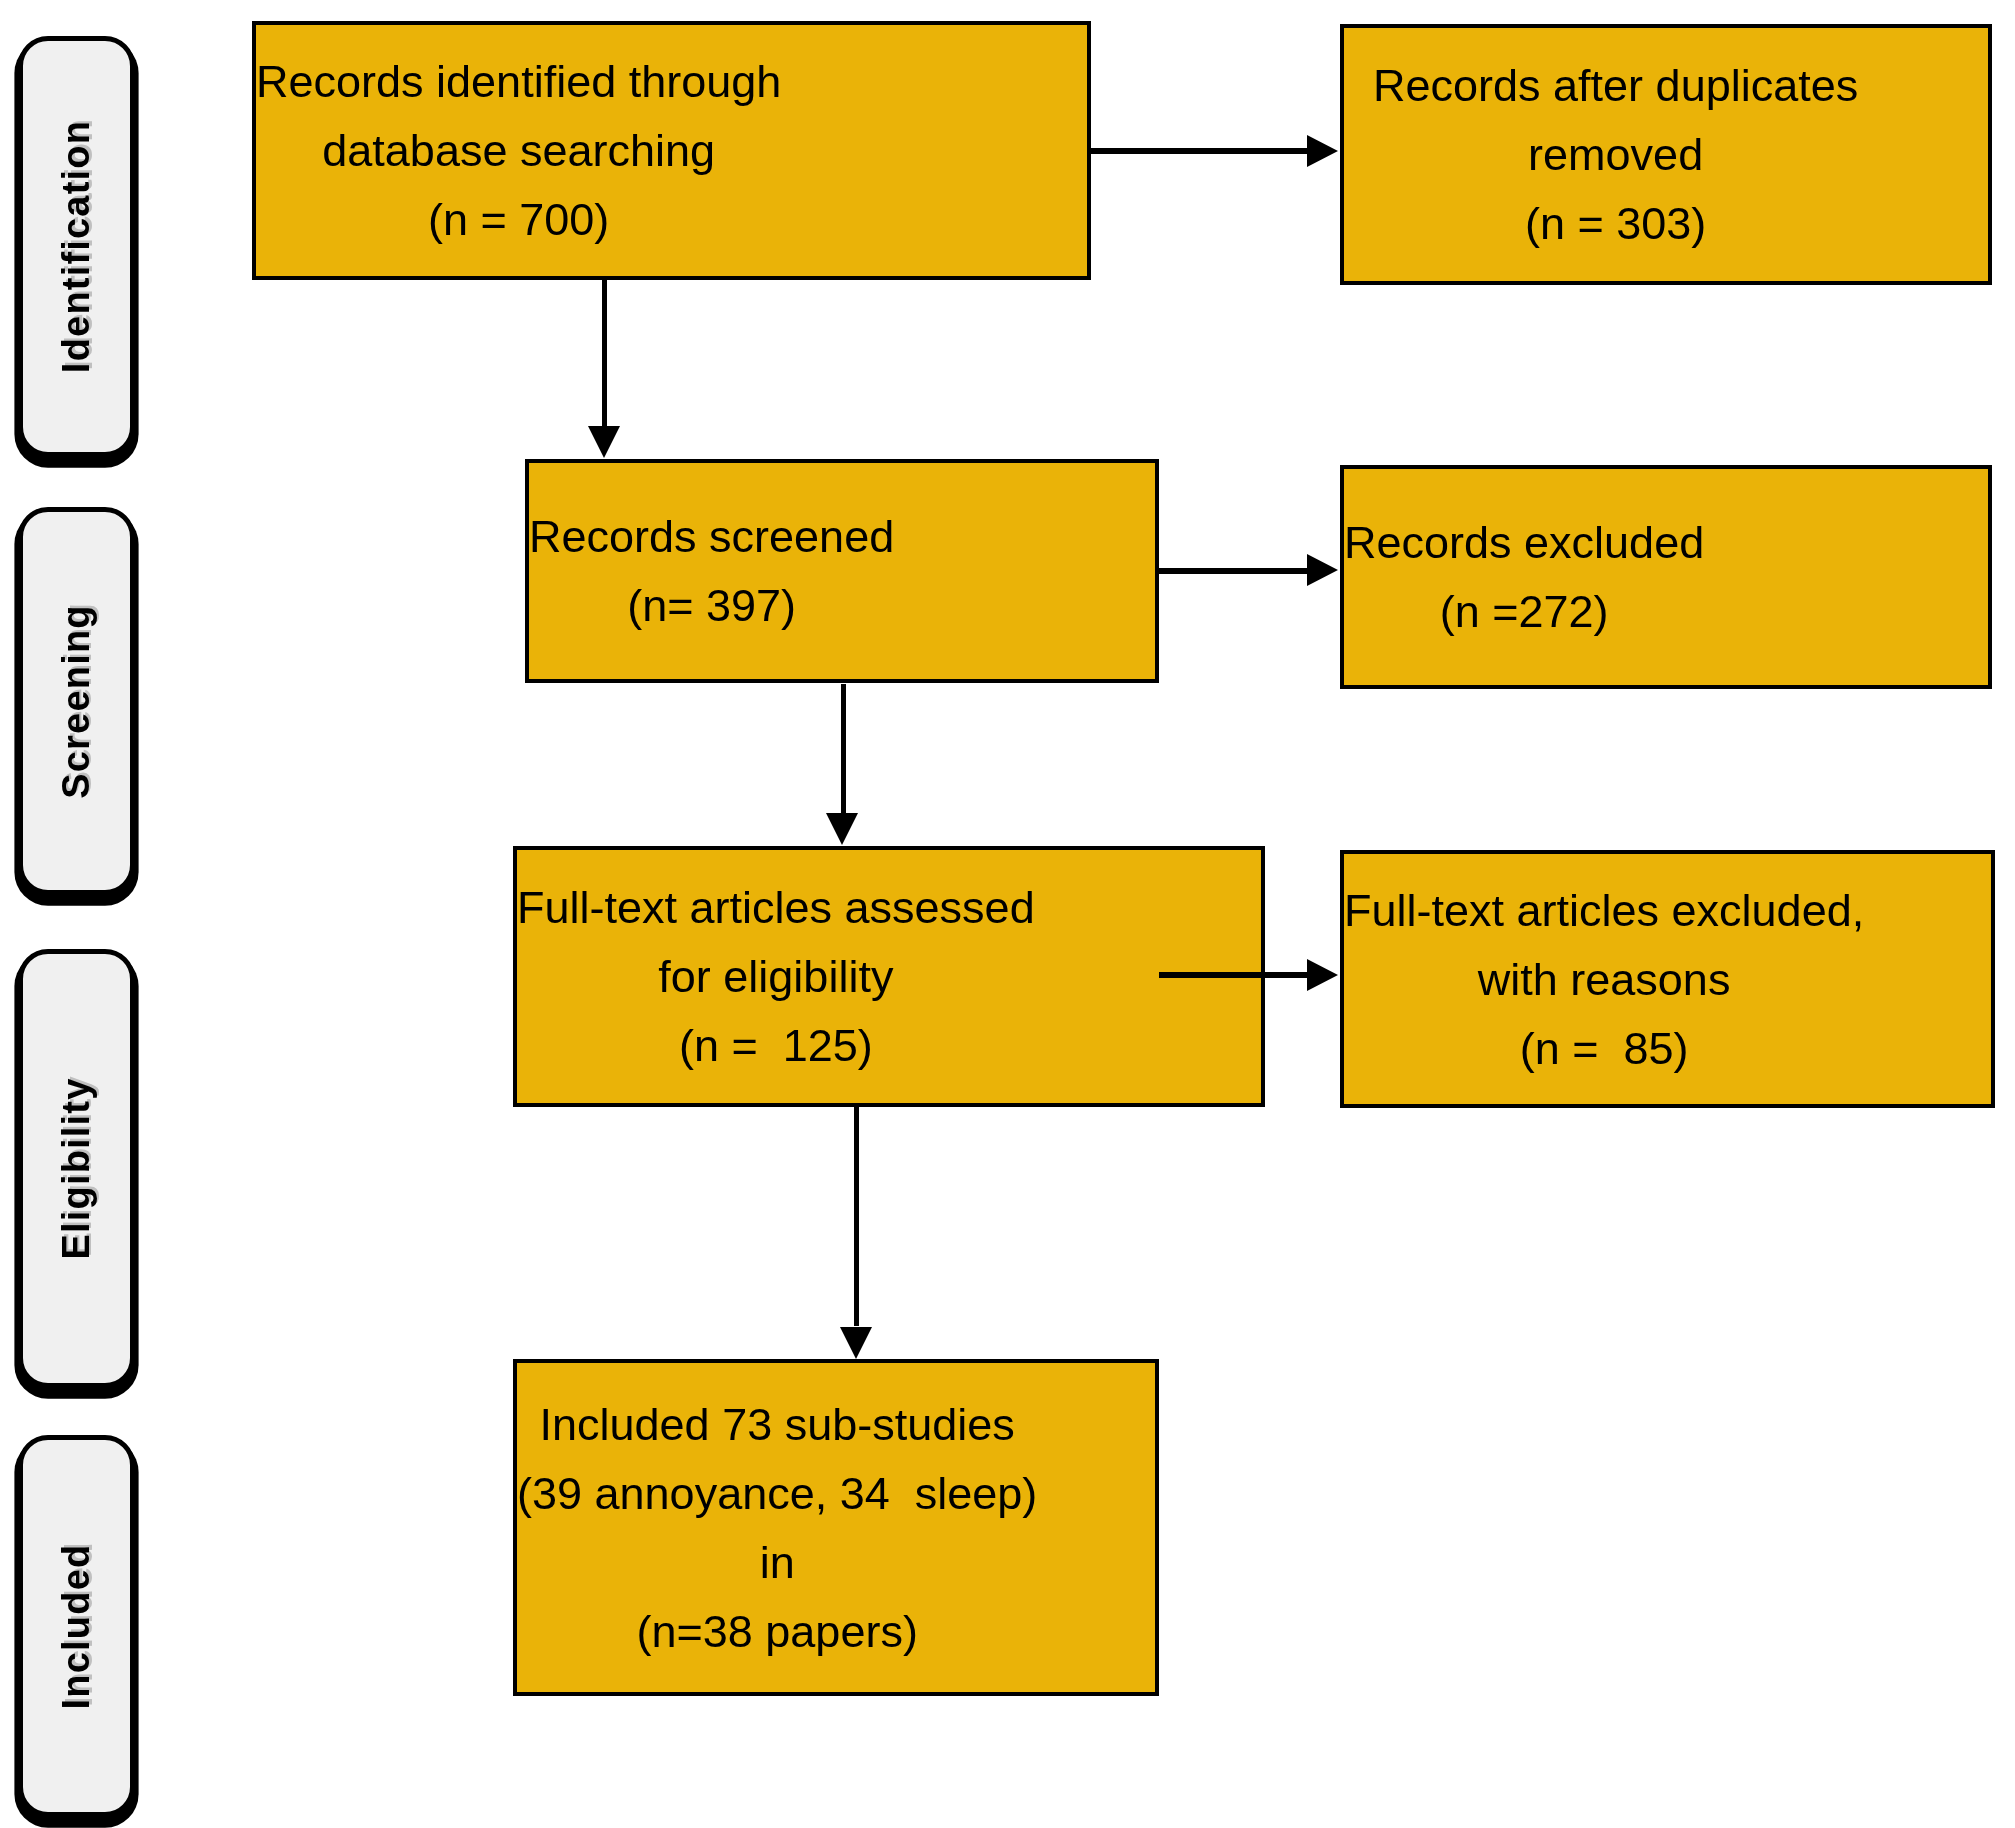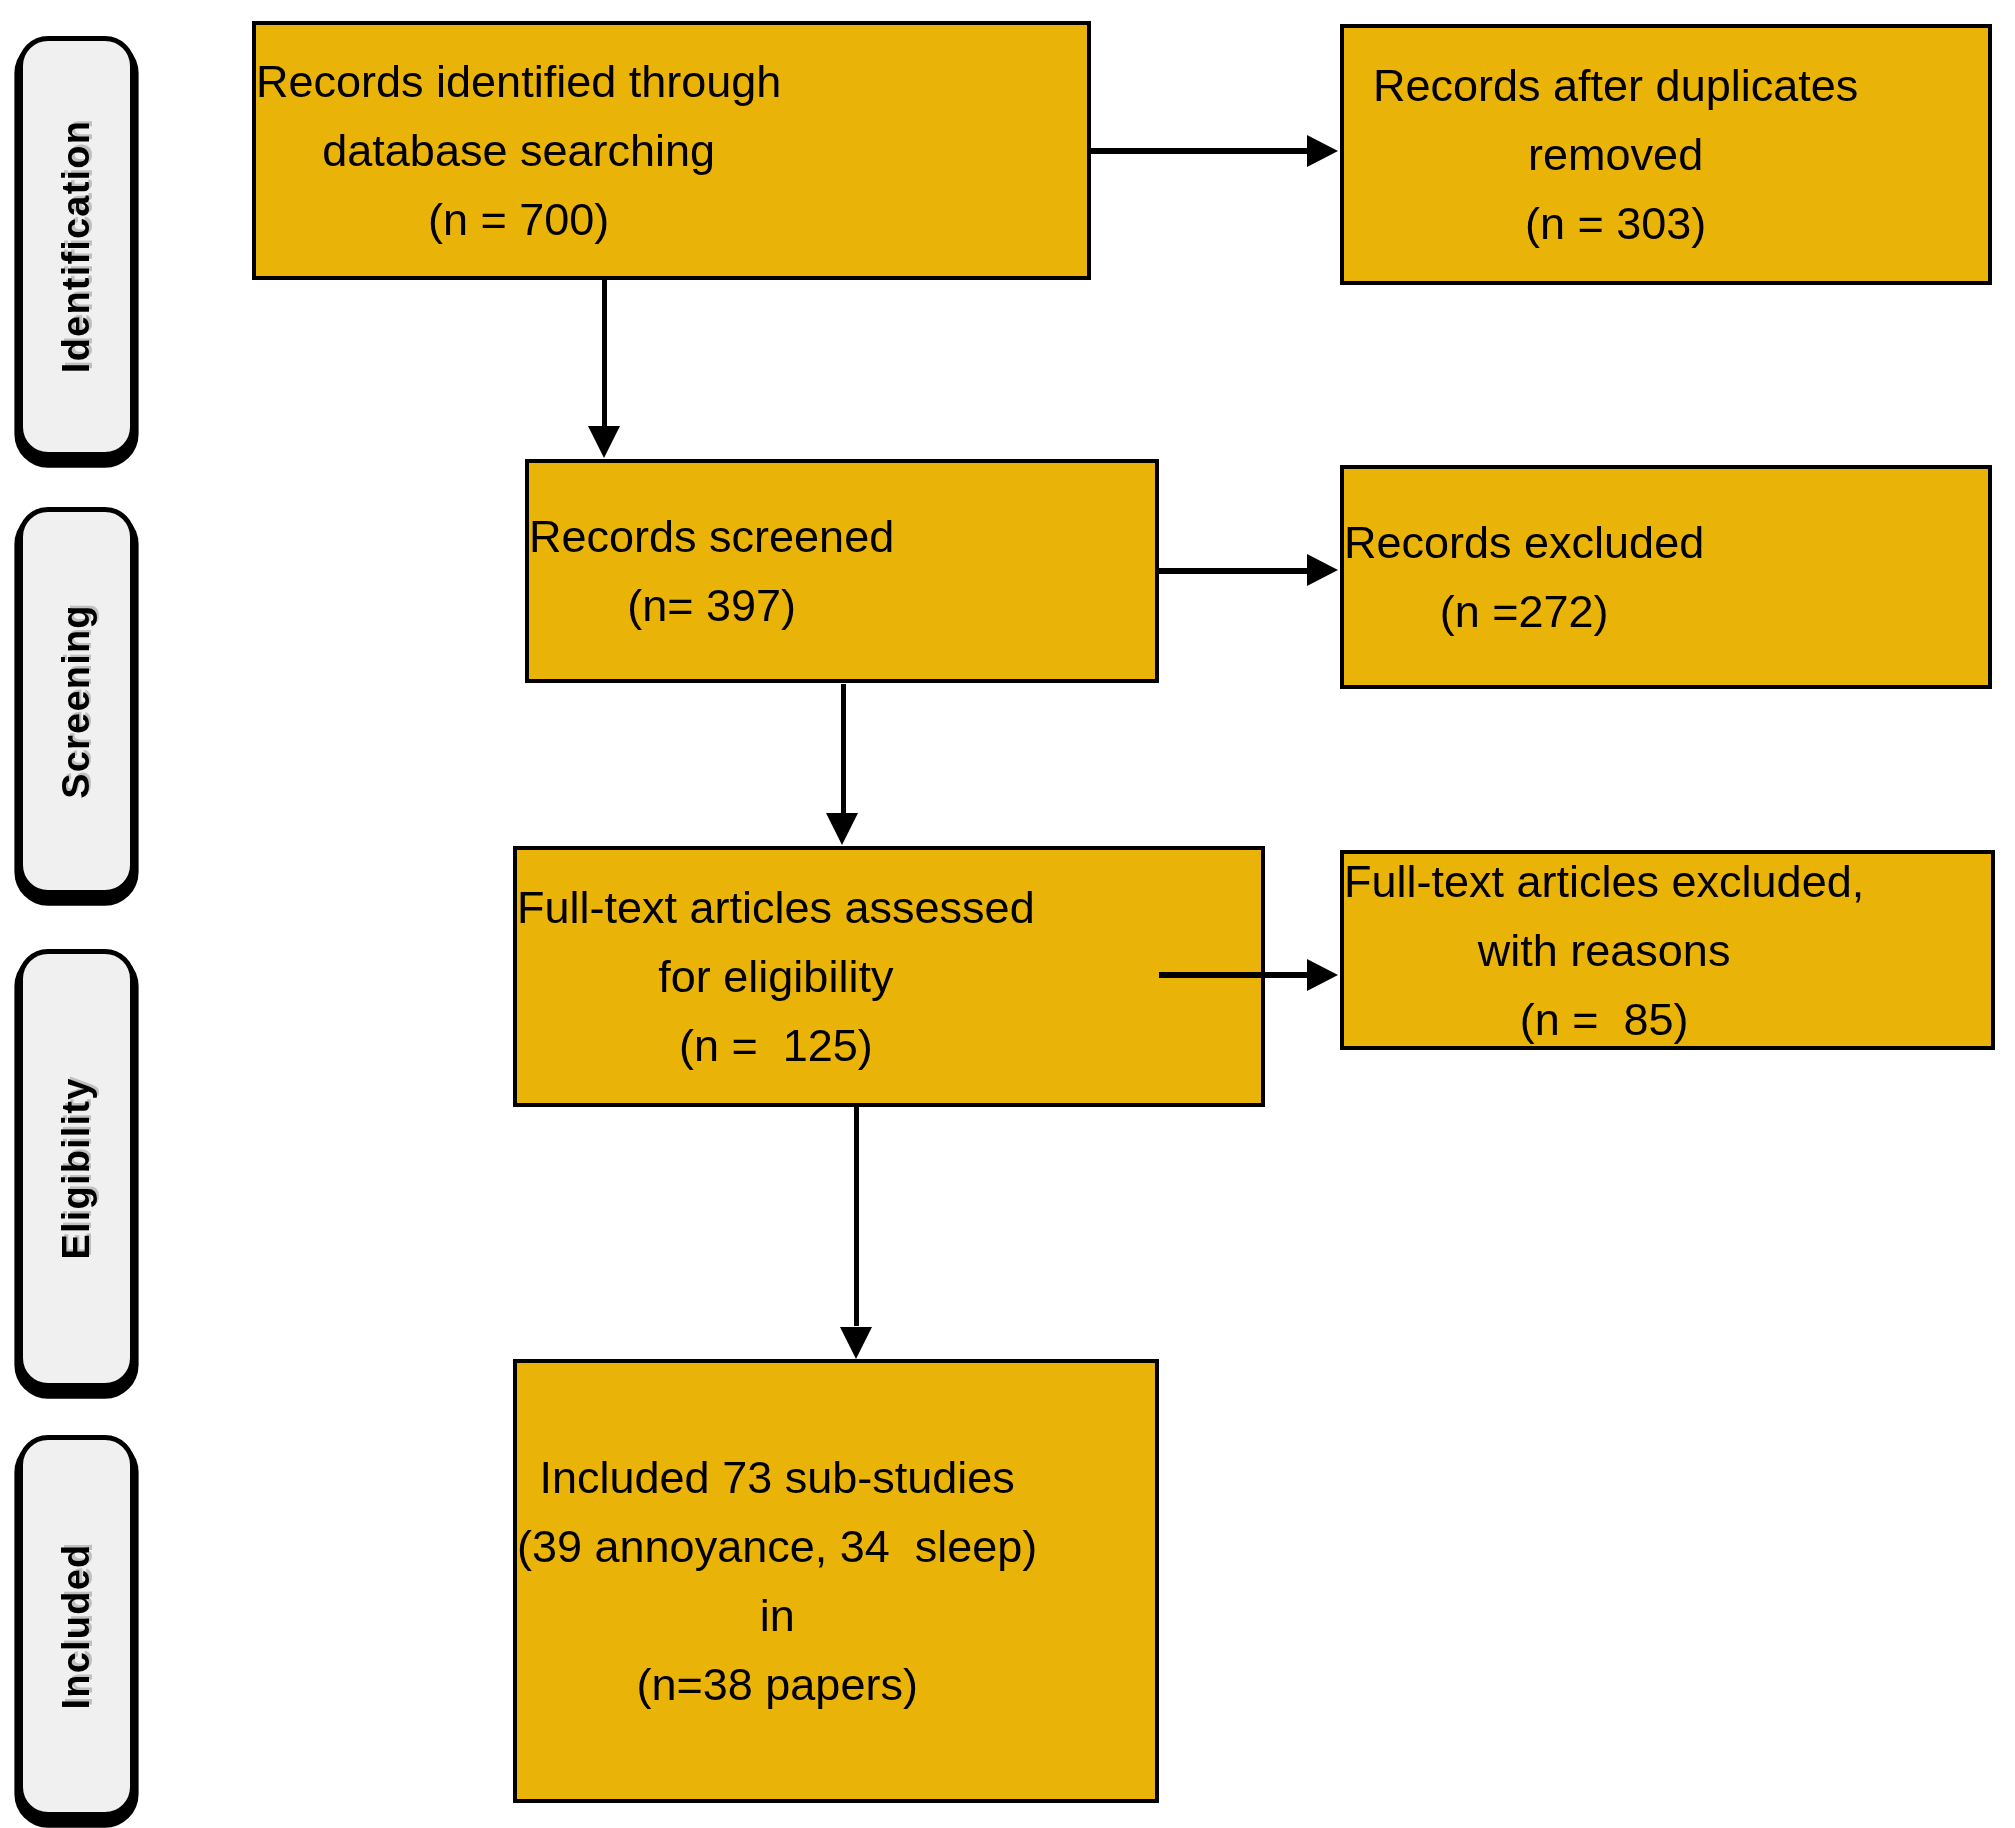--- a/index.html
+++ b/index.html
@@ -104,27 +104,27 @@
     <div class="fbox-text">Records excluded
 (n =272)</div>
   </div>
 
   <div class="fbox" style="left:513px; top:846px; width:752px; height:261px;">
     <div class="fbox-text">Full-text articles assessed
 for eligibility
 (n =  125)</div>
   </div>
 
-  <div class="fbox" style="left:1340px; top:850px; width:655px; height:200px;">
+  <div class="fbox" style="left:1340px; top:850px; width:655px; height:258px;">
     <div class="fbox-text">Full-text articles excluded,
 with reasons
 (n =  85)</div>
   </div>
 
-  <div class="fbox" style="left:513px; top:1359px; width:646px; height:444px;">
+  <div class="fbox" style="left:513px; top:1359px; width:646px; height:337px;">
     <div class="fbox-text">Included 73 sub-studies
 (39 annoyance, 34  sleep)
 in
 (n=38 papers)</div>
   </div>
 
   <div>
     <div class="shaft-h" style="left:1091px; top:148px; width:216px;"></div>
     <div class="head-right" style="left:1307px; top:135px;"></div>
   </div>

